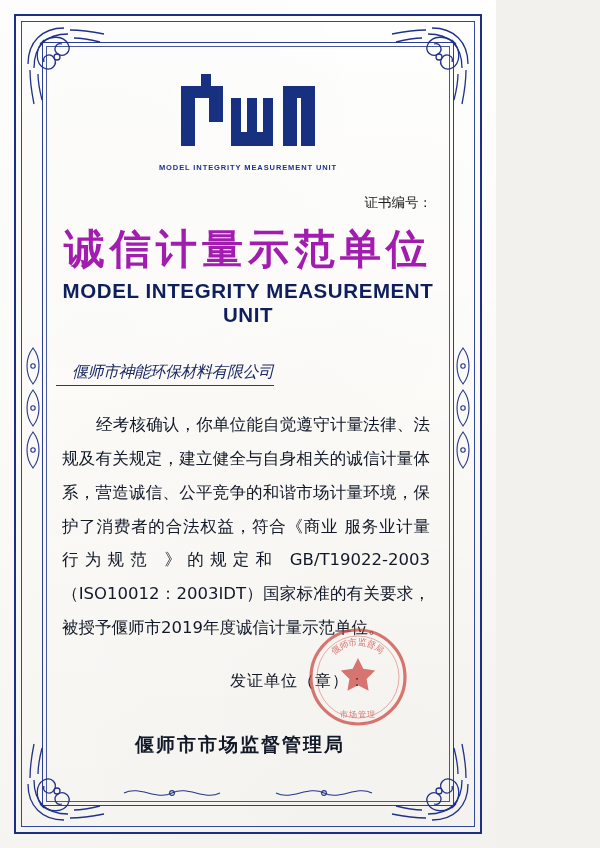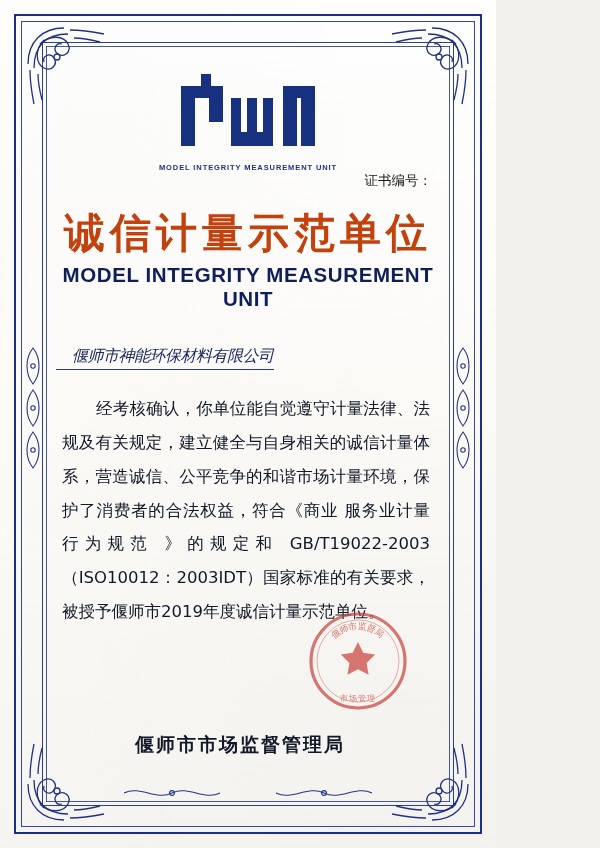--- a/index.html
+++ b/index.html
@@ -80,20 +80,21 @@
   }
   .logo-caption{
     margin-top:7px;
     font-size:7.5px;
     letter-spacing:0.9px;
     color:#1f3288;
     font-weight:bold;
   }
   
   .cert-no-row{
+    margin-top:22px;
     text-align:right;
     padding-right:8px;
     font-size:13px;
     color:#20252e;
     display:flex;
     justify-content:flex-end;
     align-items:center;
     gap:20px;
   }
   .cert-no-label{
@@ -105,27 +106,27 @@
     font-family:"DejaVu Sans", sans-serif;
     font-size:15px;
     color:#181b4d;
     transform:rotate(-2deg) skewX(-6px);
     letter-spacing:-0.5px;
     padding-bottom:1px;
     font-style:italic;
   }
   
   .title-cn{
-    margin-top:20px;
+    margin-top:14px;
     text-align:center;
     font-family:"DejaVu Sans", sans-serif;
     font-size:41px;
     font-weight:bold;
     letter-spacing:5px;
-    color:#c2410c;
+    color:#a21caf;
     line-height:1.15;
   }
   .title-en{
     margin-top:6px;
     text-align:center;
     font-family:"Liberation Sans", sans-serif;
     font-size:20.5px;
     font-weight:bold;
     letter-spacing:0.6px;
     color:#0f1f5c;
@@ -312,20 +313,21 @@
     <div class="title-cn">诚信计量示范单位</div>
     <div class="title-en">MODEL INTEGRITY MEASUREMENT UNIT</div>
 
     <div><span class="recipient">偃师市神能环保材料有限公司</span></div>
 
     <div class="body-text">
       <p><span class="indent"></span><span>经考核确认，你单位能自觉遵守计量法律、法规及有关规定，建立健全与自身相关的诚信计量体系，营造诚信、公平竞争的和谐市场计量环境，保护了消费者的合法权益，符合《商业 服务业计量行为规范 》的规定和 GB/T19022-2003（ISO10012：2003IDT）国家标准的有关要求，被授予偃师市2019年度诚信计量示范单位。</span></p>
     </div>
 
     <div class="issue-row">
+      <span>发证单位（章）：</span>
       <span class="seal">
         <svg width="104" height="104" viewBox="0 0 104 104">
           <circle cx="52" cy="52" r="47" fill="none" stroke="#c7342e" stroke-width="3.2" opacity="0.85"></circle>
           <circle cx="52" cy="52" r="41" fill="none" stroke="#c7342e" stroke-width="1" opacity="0.5"></circle>
           <path d="M52 33 l5.3 10.8 11.9 1.7 -8.6 8.4 2 11.9 -10.6 -5.6 -10.6 5.6 2 -11.9 -8.6 -8.4 11.9 -1.7Z" fill="#c7342e" opacity="0.85"></path>
           <g fill="#c7342e" opacity="0.85" font-family="DejaVu Sans" font-size="9">
             <text x="52" y="20" text-anchor="middle" transform="rotate(-38 52 52)">偃</text>
             <text x="52" y="20" text-anchor="middle" transform="rotate(-23 52 52)">师</text>
             <text x="52" y="20" text-anchor="middle" transform="rotate(-8 52 52)">市</text>
             <text x="52" y="20" text-anchor="middle" transform="rotate(8 52 52)">监</text>

